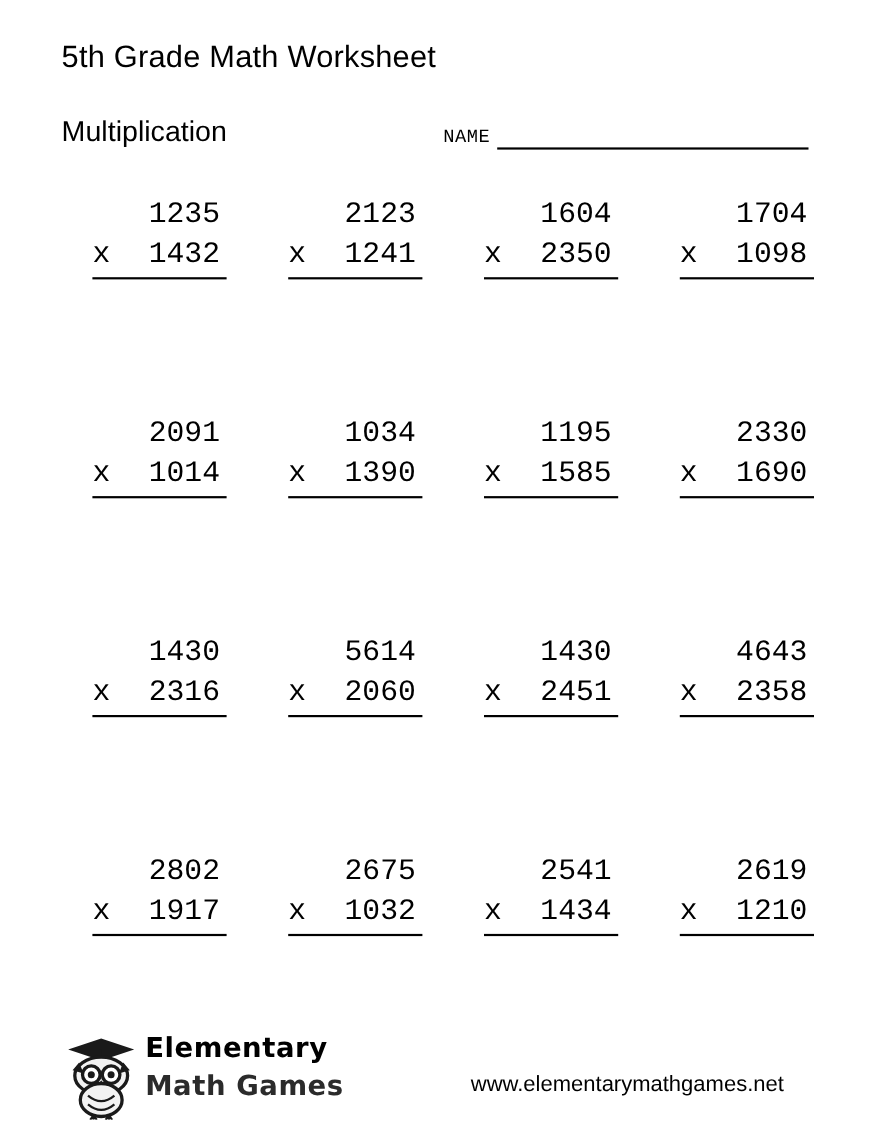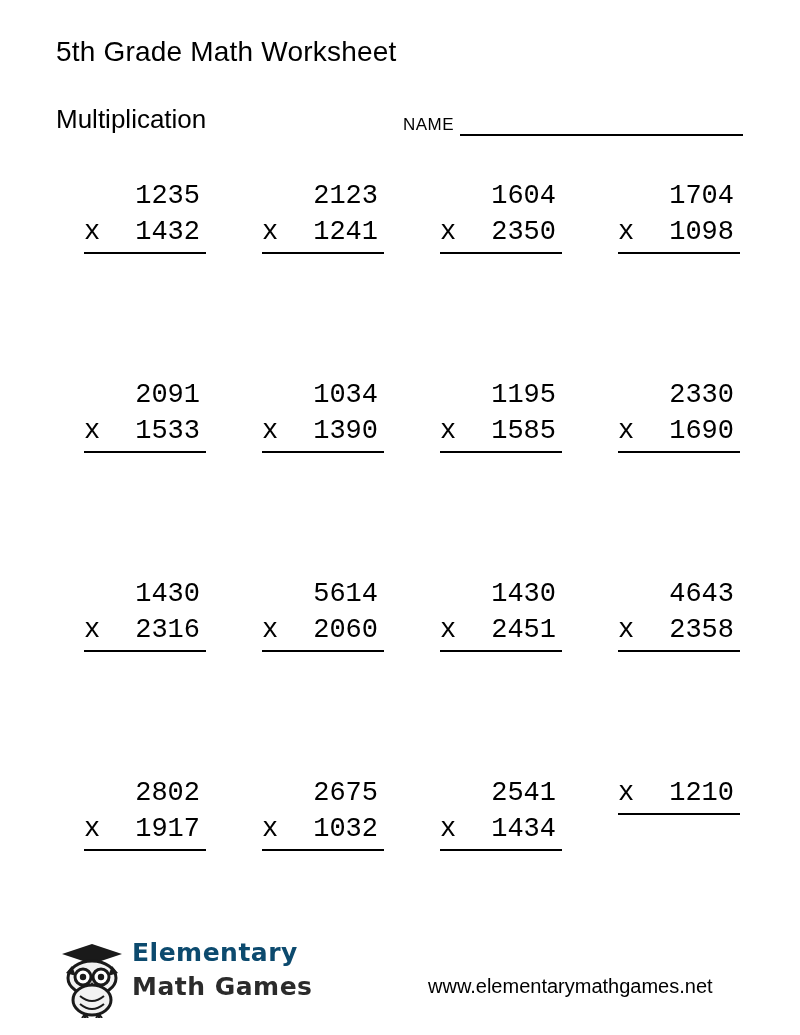--- a/index.html
+++ b/index.html
@@ -35,21 +35,22 @@
     left: 52px;
     top: 104px;
     font-size: 26px;
     white-space: nowrap;
   }
   .name-block {
     position: absolute;
     left: 399px;
     top: 114px;
     display: flex;
-    align-items: center;
+    align-items: flex-end;
+    font-family: Liberation Mono, monospace;
   }
   .name-label {
     font-size: 17px;
     letter-spacing: 0.5px;
     line-height: 1;
     padding-bottom: 2px;
   }
   .name-line {
     width: 283px;
     border-bottom: 2px solid #000;
@@ -106,21 +107,21 @@
     height: 92px;
   }
   .logo-text {
     position: absolute;
     left: 84px;
     top: 6px;
     font-family: "DejaVu Sans", sans-serif;
     font-weight: bold;
     font-size: 25px;
     line-height: 34px;
-    color: #0c4a6e;
+    color: #000000;
     letter-spacing: 0.5px;
     white-space: nowrap;
   }
   .logo-line2 {
     position: absolute;
     left: 84px;
     top: 40px;
     font-family: "DejaVu Sans", sans-serif;
     font-weight: bold;
     font-size: 25px;
@@ -196,21 +197,21 @@
           <span>1098</span>
         </div>
       </div>
     </div>
 
     <div class="problem">
       <div class="prob-inner">
         <div class="prob-top">2091</div>
         <div class="prob-bottom-row">
           <span class="op">x</span>
-          <span>1533</span>
+          <span>1014</span>
         </div>
       </div>
     </div>
 
     <div class="problem">
       <div class="prob-inner">
         <div class="prob-top">1034</div>
         <div class="prob-bottom-row">
           <span class="op">x</span>
           <span>1390</span>
@@ -303,20 +304,21 @@
         <div class="prob-top">2541</div>
         <div class="prob-bottom-row">
           <span class="op">x</span>
           <span>1434</span>
         </div>
       </div>
     </div>
 
     <div class="problem">
       <div class="prob-inner">
+        <div class="prob-top">2619</div>
         <div class="prob-bottom-row">
           <span class="op">x</span>
           <span>1210</span>
         </div>
       </div>
     </div>
 
   </div>
 
   <div class="footer-logo">

